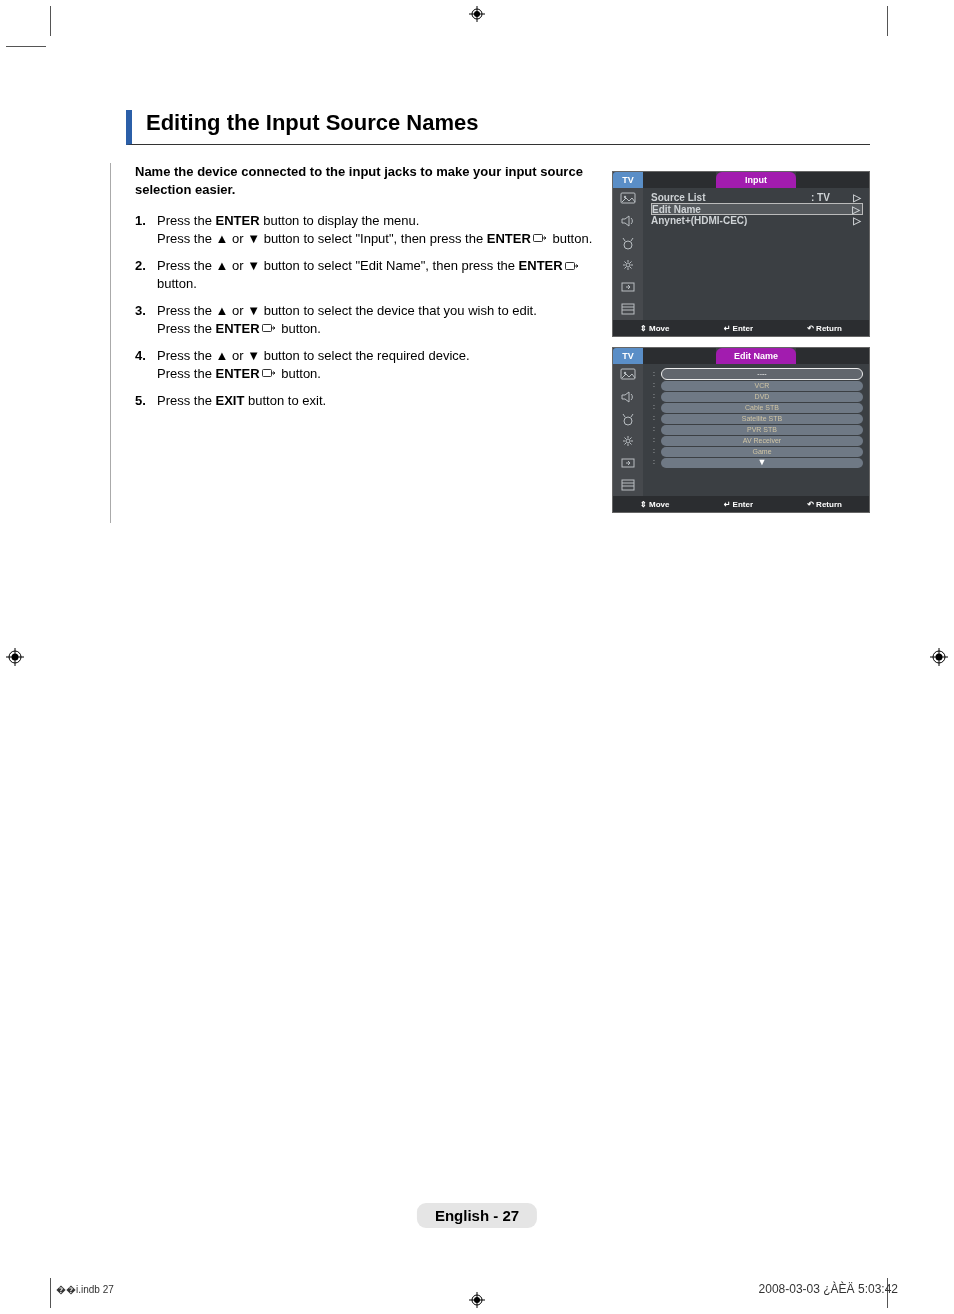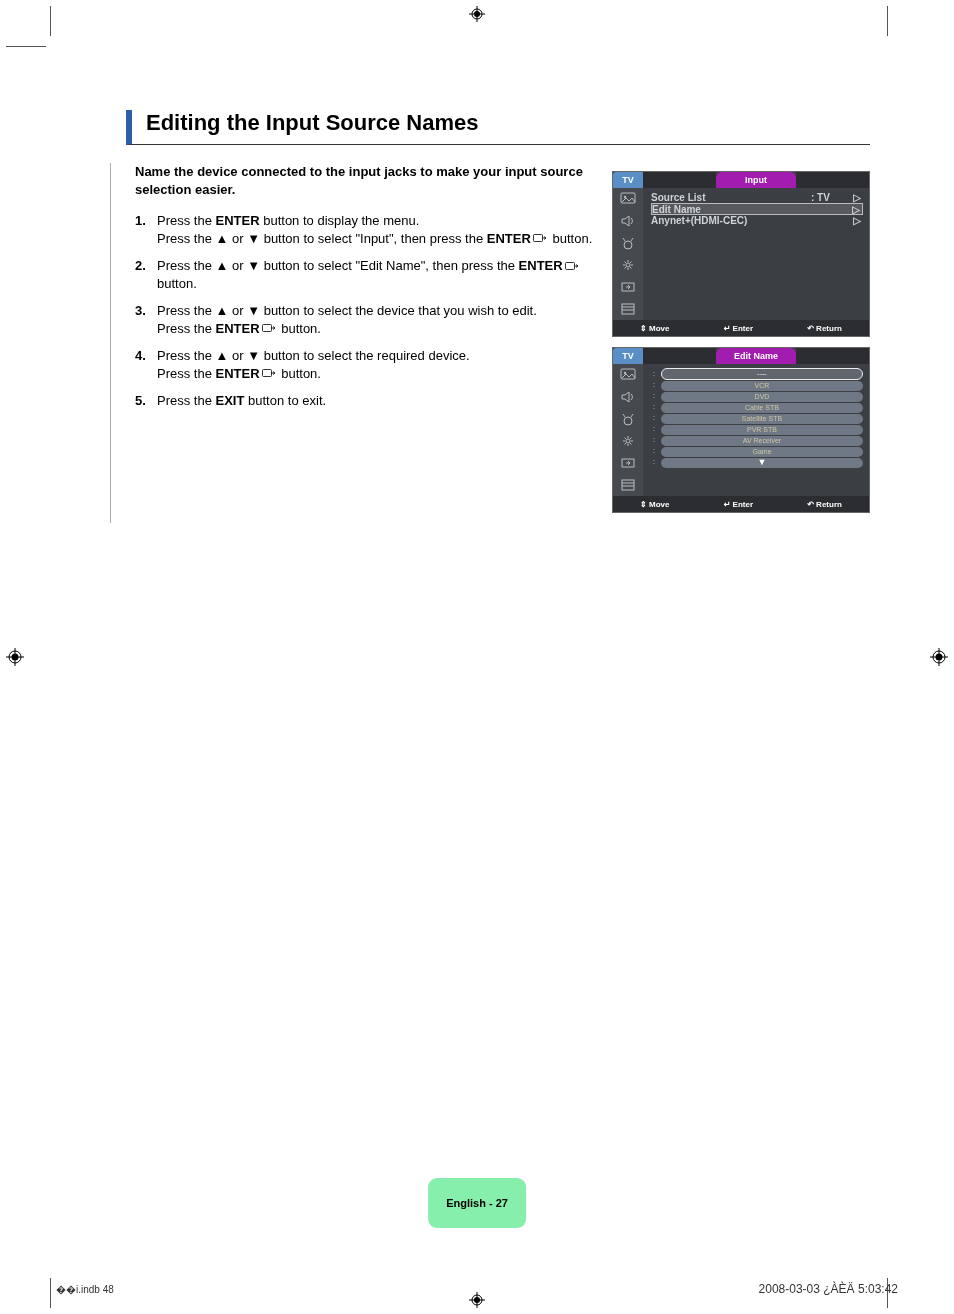--- a/index.html
+++ b/index.html
@@ -216,25 +216,25 @@
     height:12px;
     line-height:10px;
   }
   .opt.more { color:#fff; font-size:9px; line-height:8px;}
   
   .page-foot {
     position: absolute;
     left: 50%;
     transform: translateX(-50%);
     bottom: 86px;
-    background: #86efac;
+    background: #e5e5e5;
     border-radius: 9px;
-    font-size: 11px;
-    font-weight: bold;
-    padding: 19px 18px;
+    font-size: 15px;
+    font-weight: bold;
+    padding: 4px 18px;
   }
   .meta-left {
     position: absolute;
     left: 56px;
     bottom: 18px;
     font-size: 10px;
     color: #333;
   }
   .meta-right {
     position: absolute;
@@ -458,14 +458,14 @@
           <span><span>↵</span> <span>Enter</span></span>
           <span><span>↶</span> <span>Return</span></span>
         </div>
       </div>
 
     </div>
   </div>
 </div>
 
 <div class="page-foot">English - 27</div>
-<div class="meta-left">��i.indb   48</div>
+<div class="meta-left">��i.indb   27</div>
 <div class="meta-right">2008-03-03   ¿ÀÈÄ 5:03:42</div>
 
 </body></html>

